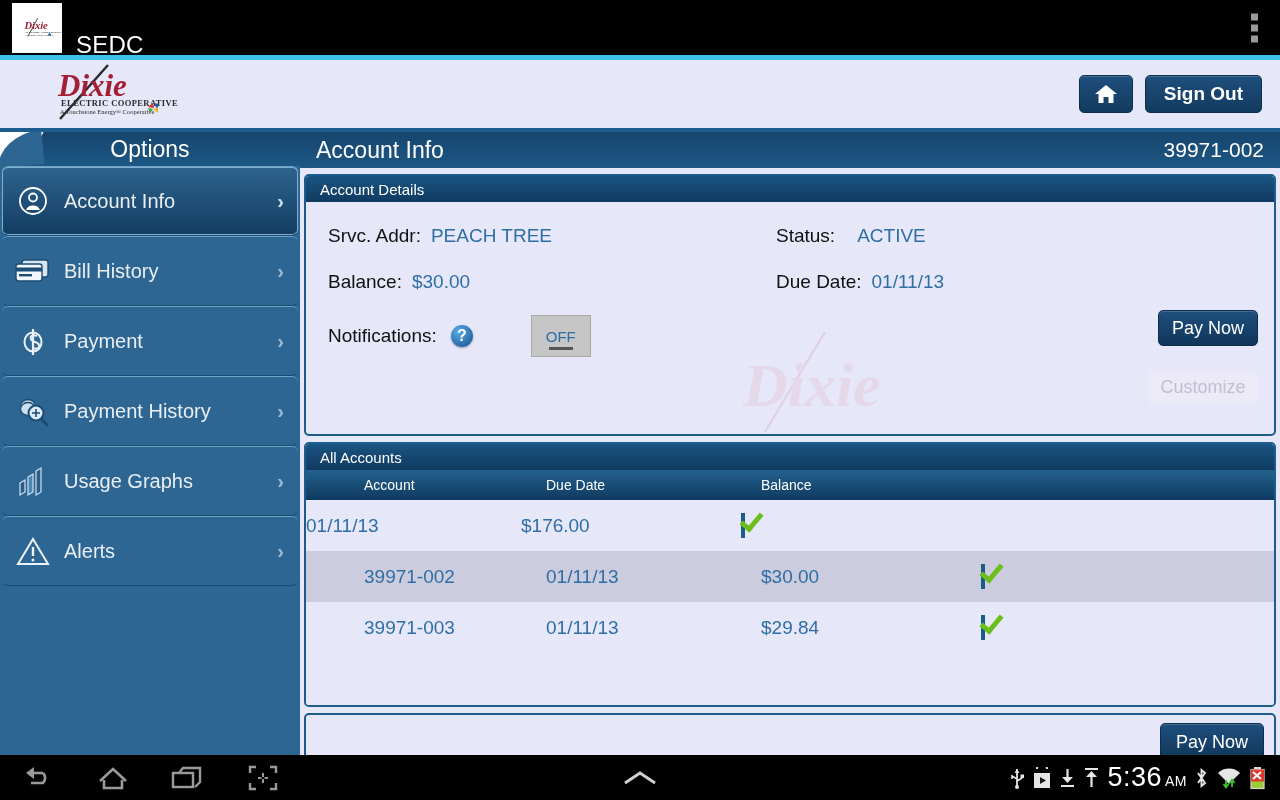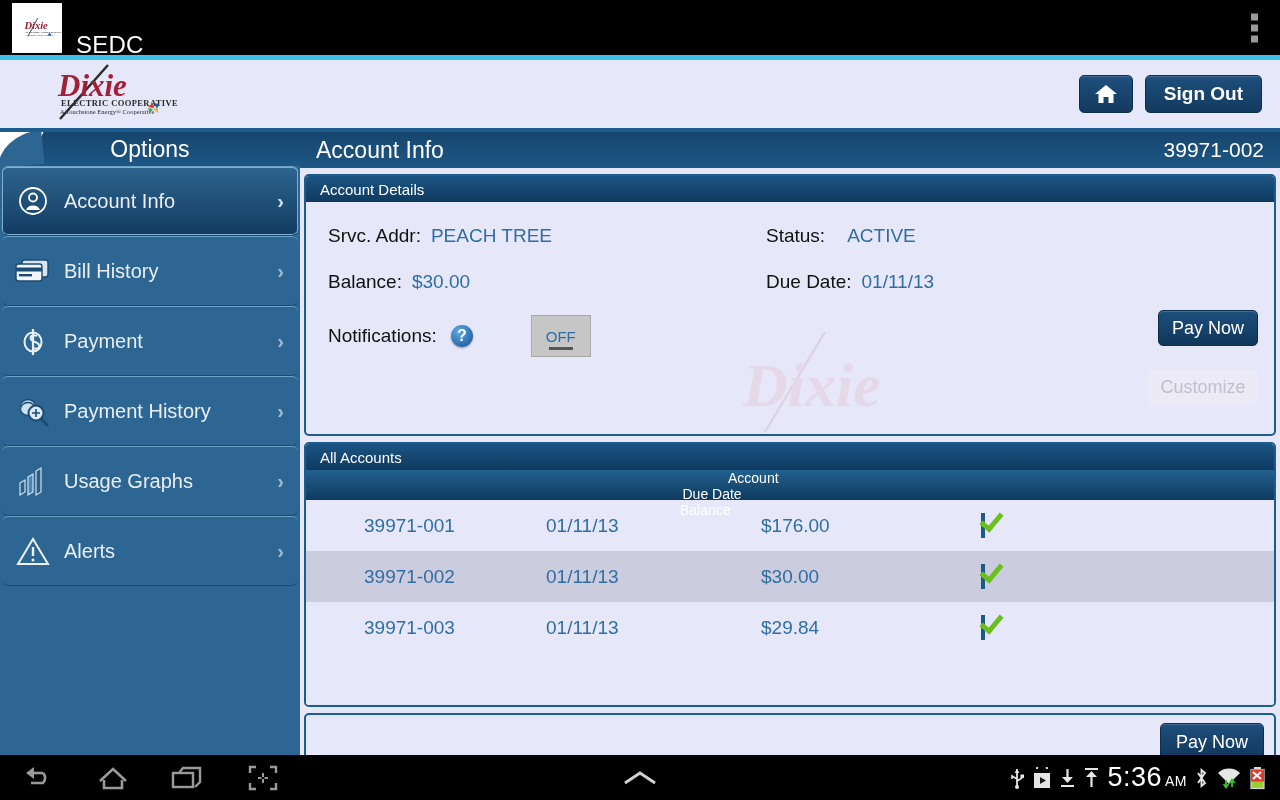--- a/index.html
+++ b/index.html
@@ -109,21 +109,21 @@
     background:#e7e7fa; overflow:hidden; position:relative;
   }
   .panel-head {
     height:26px; background:linear-gradient(to bottom,#1b5482,#0f3a60);
     color:#fff; font-size:15px; font-weight:normal; display:flex; align-items:center; padding-left:14px;
   }
 
   
   .details { position:relative; height:232px;text-decoration:underline; }
   .det-col-l { position:absolute; left:22px; top:0; }
-  .det-col-r { position:absolute; left:460px; top:0; }
+  .det-col-r { position:absolute; left:470px; top:0; }
   .det-row { display:flex; align-items:center; height:40px; font-size:19px; color:#141414; }
   .det-row .lbl { color:#111; }
   .det-row .val { color:#2f6ea5; margin-left:10px; }
   .det-row.r1 { margin-top:14px; }
   .det-row.r2 { margin-top:6px; }
   .det-row.r3 { margin-top:14px; }
   .help-icon {
     width:22px; height:22px; border-radius:50%;
     background:radial-gradient(circle at 35% 30%, #5aa9e6, #17508f);
     color:#fff; font-size:16px; font-weight:bold; line-height:22px; text-align:center;
@@ -148,21 +148,21 @@
   .btn-customize {
     position:absolute; right:16px; top:168px; width:110px; height:34px;
     border-radius:4px; background:#eceaf6; color:#bfbfcf; font-size:18px;
     display:flex; align-items:center; justify-content:center;
   }
 
   
   .table-head {
     height:30px; background:linear-gradient(to bottom,#1f6architecture,#0f3a60);
     background:linear-gradient(to bottom,#23618e,#0f3a60);
-    display:flex; align-items:center; color:#fff; font-size:14px;flex-direction:column;
+    display:flex; align-items:center; color:#fff; font-size:14px;
   }
   .c-acct { width:240px; padding-left:58px; }
   .c-due  { width:215px; }
   .c-bal  { width:220px; }
   .c-chk  { width:120px; }
   .row {
     height:51px; display:flex; align-items:center; font-size:19px; color:#2f6ea5;
     background:#e7e7fa;
   }
   .row.sel { background:#ccccdf; }
@@ -401,21 +401,20 @@
       <div class="panel">
         <div class="panel-head">All Accounts</div>
         <div class="table-head">
           <div class="c-acct">Account</div>
           <div class="c-due">Due Date</div>
           <div class="c-bal">Balance</div>
           <div class="c-chk"></div>
         </div>
 
         <div class="row">
-          <div class="c-acct">39971-001</div>
           <div class="c-due">01/11/13</div>
           <div class="c-bal">$176.00</div>
           <div class="c-chk"><span class="chkbox"></span></div>
         </div>
 
         <div class="row sel">
           <div class="c-acct">39971-002</div>
           <div class="c-due">01/11/13</div>
           <div class="c-bal">$30.00</div>
           <div class="c-chk"><span class="chkbox"></span></div>

